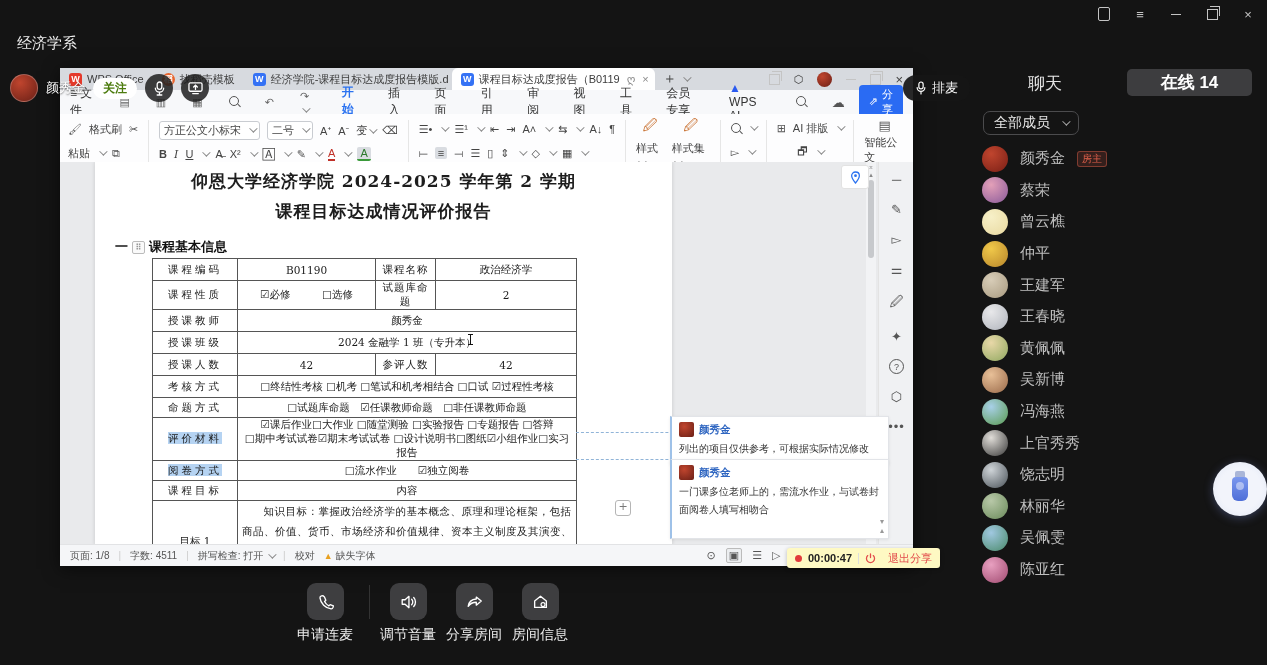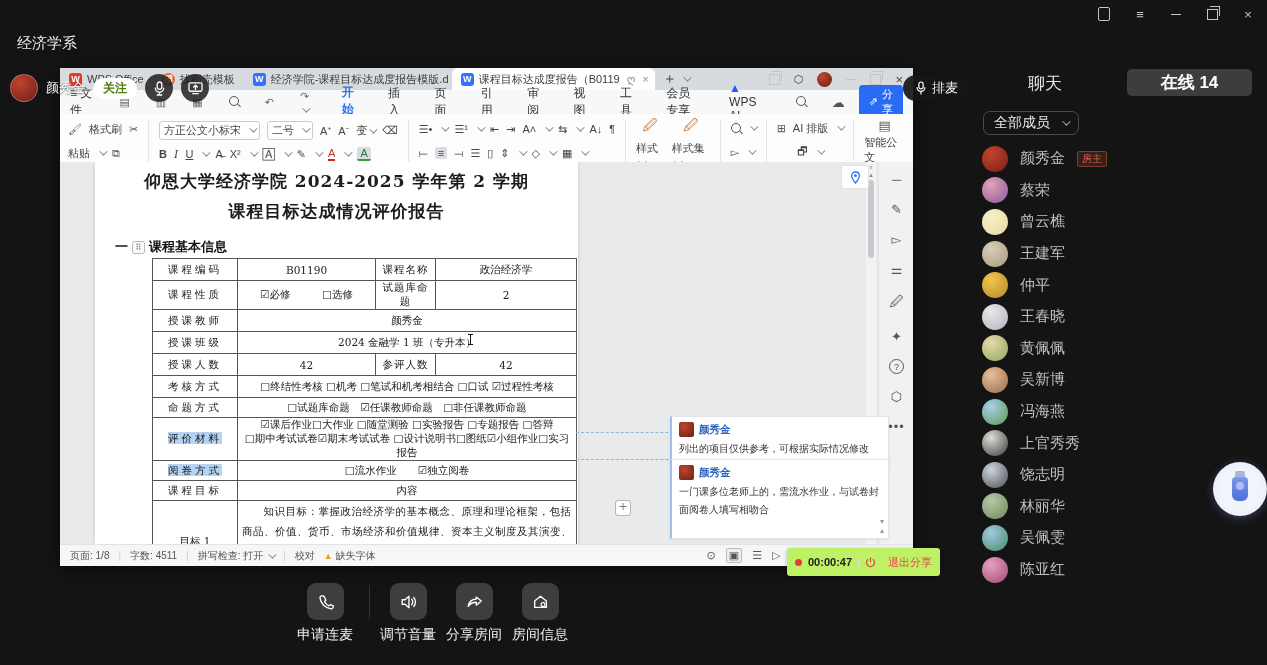--- a/index.html
+++ b/index.html
@@ -43,21 +43,21 @@
   .rrow{display:flex;align-items:center;gap:7px;white-space:nowrap;}
   .rsep{width:1px;background:#e6e6e6;margin:3px 2px;}
   .fsel{border:1px solid #c9ccd1;border-radius:3px;padding:1px 4px;display:flex;align-items:center;gap:6px;background:#fff;}
   .glyph{color:#555;}
   .big2{display:flex;flex-direction:column;align-items:center;justify-content:center;gap:2px;color:#444;}
   .hlA{background:#d9dce1;padding:0 3px;border-radius:2px;}
   .redA{color:#c03028;border-bottom:2px solid #c03028;}
   .grnA{color:#2c7a2c;border-bottom:2px solid #3a9a3a;}
   
   .docarea{position:absolute;left:0;top:94px;right:0;height:383px;background:#e9eaec;overflow:hidden;}
-  .page{position:absolute;left:35px;top:0;width:483px;height:383px;background:#fff;box-shadow:0 0 4px rgba(0,0,0,.15);}
+  .page{position:absolute;left:35px;top:0;width:577px;height:383px;background:#fff;box-shadow:0 0 4px rgba(0,0,0,.15);}
   .doc-serif{font-family:"DejaVu Serif","Liberation Serif",serif;}
   .dtitle{position:absolute;left:0;right:0;text-align:center;font-size:17px;letter-spacing:1px;color:#1d1d1d;font-weight:bold;}
   .heading{position:absolute;left:20px;top:76px;font-size:13px;font-weight:bold;color:#111;display:flex;align-items:center;gap:4px;}
   .thandle{width:11px;height:11px;border:1px solid #bbb;border-radius:2px;color:#999;font-size:8px;display:flex;align-items:center;justify-content:center;background:#fafafa;}
   .doc-table{position:absolute;left:57px;top:96px;width:424px;border-collapse:collapse;table-layout:fixed;font-size:10.5px;color:#1a1a1a;}
   .doc-table td{border:1px solid #555;text-align:center;padding:0 2px;overflow:hidden;}
   .lab{letter-spacing:3px;}
   .hl{background:#b5d3f2;}
   .r22{height:22px;} .r20{height:20px;} .r38{height:38px;}
   .goal-text{text-align:left;text-indent:2em;padding:3px 8px 0;line-height:1.95;letter-spacing:.5px;}
@@ -84,21 +84,21 @@
   .warn{color:#e8a020;font-size:9px;}
   .sb-right{margin-left:auto;display:flex;align-items:center;gap:10px;color:#555;font-size:11px;}
   .sb-box{border:1px solid #bbb;border-radius:2px;padding:0 2px;background:#eceef0;}
   
   .presenter{left:10px;top:74px;display:flex;align-items:center;gap:8px;z-index:50;}
   .p-avatar{width:26px;height:26px;border-radius:50%;background:radial-gradient(circle at 35% 30%,#c0452e,#6a1f16);border:1px solid rgba(255,255,255,.25);}
   .p-name{color:#fff;font-size:13px;text-shadow:0 1px 2px rgba(0,0,0,.6);}
   .follow{background:#fff;color:#4d7c0f;font-size:12px;border-radius:11px;padding:2px 10px;font-weight:bold;}
   .ocirc{width:28px;height:28px;border-radius:50%;background:rgba(30,30,30,.85);display:flex;align-items:center;justify-content:center;}
   .paimai{left:903px;top:75px;height:26px;background:rgba(22,22,22,.92);border-radius:13px;display:flex;align-items:center;gap:5px;padding:0 12px;color:#f2f2f2;font-size:13px;z-index:50;}
-  .record{left:787px;top:548px;height:28px;background:#bef264;border-radius:3px;box-shadow:0 1px 4px rgba(0,0,0,.25);display:flex;align-items:center;gap:6px;padding:0 8px;z-index:50;font-size:11px;}
+  .record{left:787px;top:548px;height:20px;background:#fef9c3;border-radius:3px;box-shadow:0 1px 4px rgba(0,0,0,.25);display:flex;align-items:center;gap:6px;padding:0 8px;z-index:50;font-size:11px;}
   .rdot{width:7px;height:7px;border-radius:50%;background:#e23b3b;}
   .rtime{color:#222;font-weight:bold;}
   .rsep2{width:1px;height:11px;background:#ddd;}
   .exit{color:#e24b4b;display:flex;align-items:center;gap:12px;}
   .usb-float{left:1213px;top:462px;width:54px;height:54px;border-radius:50%;background:radial-gradient(circle,#f2f4fb 55%,#dfe5f4);box-shadow:0 2px 10px rgba(120,140,220,.35);display:flex;align-items:center;justify-content:center;z-index:60;}
   .usb-body{width:16px;height:24px;background:linear-gradient(#7b98ee,#4f6fd8);border-radius:4px 4px 6px 6px;position:relative;}
   .usb-body:before{content:"";position:absolute;top:-6px;left:3px;width:10px;height:6px;background:#aab6d8;border-radius:2px 2px 0 0;}
   .usb-body:after{content:"";position:absolute;top:5px;left:4px;width:8px;height:8px;border-radius:50%;background:rgba(255,255,255,.45);}
   
   .sidebar{left:970px;top:0;width:297px;height:665px;}
@@ -507,26 +507,26 @@
       </div>
     <div class="member">
         <span class="m-av" style="background: radial-gradient(circle at 35% 30%, rgb(227, 160, 184), rgb(138, 90, 154));"></span>
         <span class="m-name">蔡荣</span>
       </div>
     <div class="member">
         <span class="m-av" style="background: radial-gradient(circle at 35% 30%, rgb(247, 240, 200), rgb(232, 217, 160));"></span>
         <span class="m-name">曾云樵</span>
       </div>
     <div class="member">
+        <span class="m-av" style="background: radial-gradient(circle at 35% 30%, rgb(240, 200, 74), rgb(184, 134, 42));"></span>
+        <span class="m-name">仲平</span>
+      </div>
+    <div class="member">
         <span class="m-av" style="background: radial-gradient(circle at 35% 30%, rgb(216, 205, 184), rgb(168, 154, 128));"></span>
         <span class="m-name">王建军</span>
-      </div>
-    <div class="member">
-        <span class="m-av" style="background: radial-gradient(circle at 35% 30%, rgb(240, 200, 74), rgb(184, 134, 42));"></span>
-        <span class="m-name">仲平</span>
       </div>
     <div class="member">
         <span class="m-av" style="background: radial-gradient(circle at 35% 30%, rgb(232, 232, 234), rgb(176, 180, 188));"></span>
         <span class="m-name">王春晓</span>
       </div>
     <div class="member">
         <span class="m-av" style="background: radial-gradient(circle at 35% 30%, rgb(232, 216, 168), rgb(144, 168, 96));"></span>
         <span class="m-name">黄佩佩</span>
       </div>
     <div class="member">

